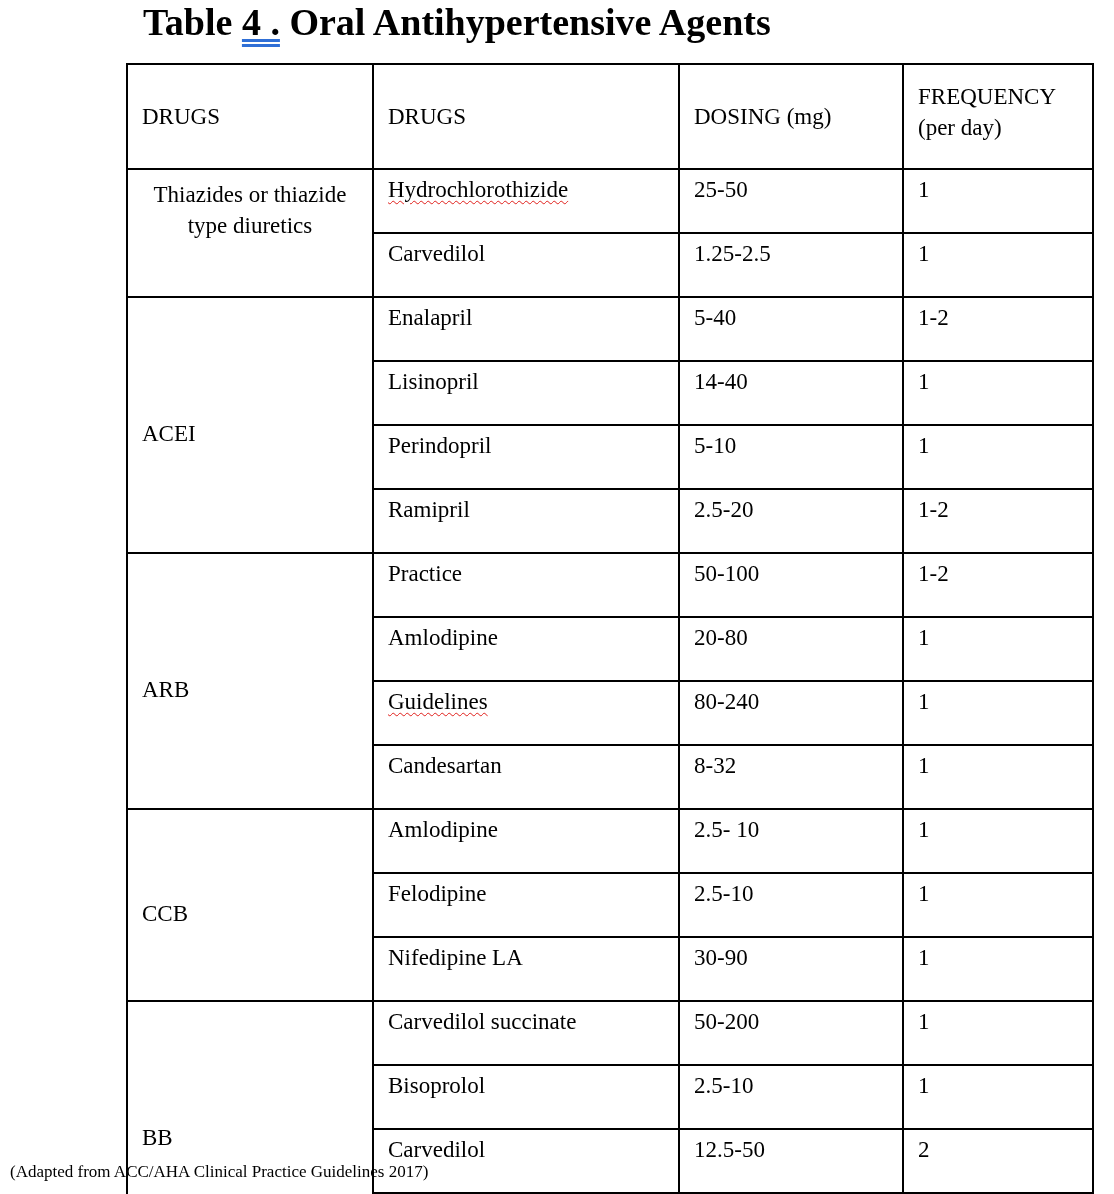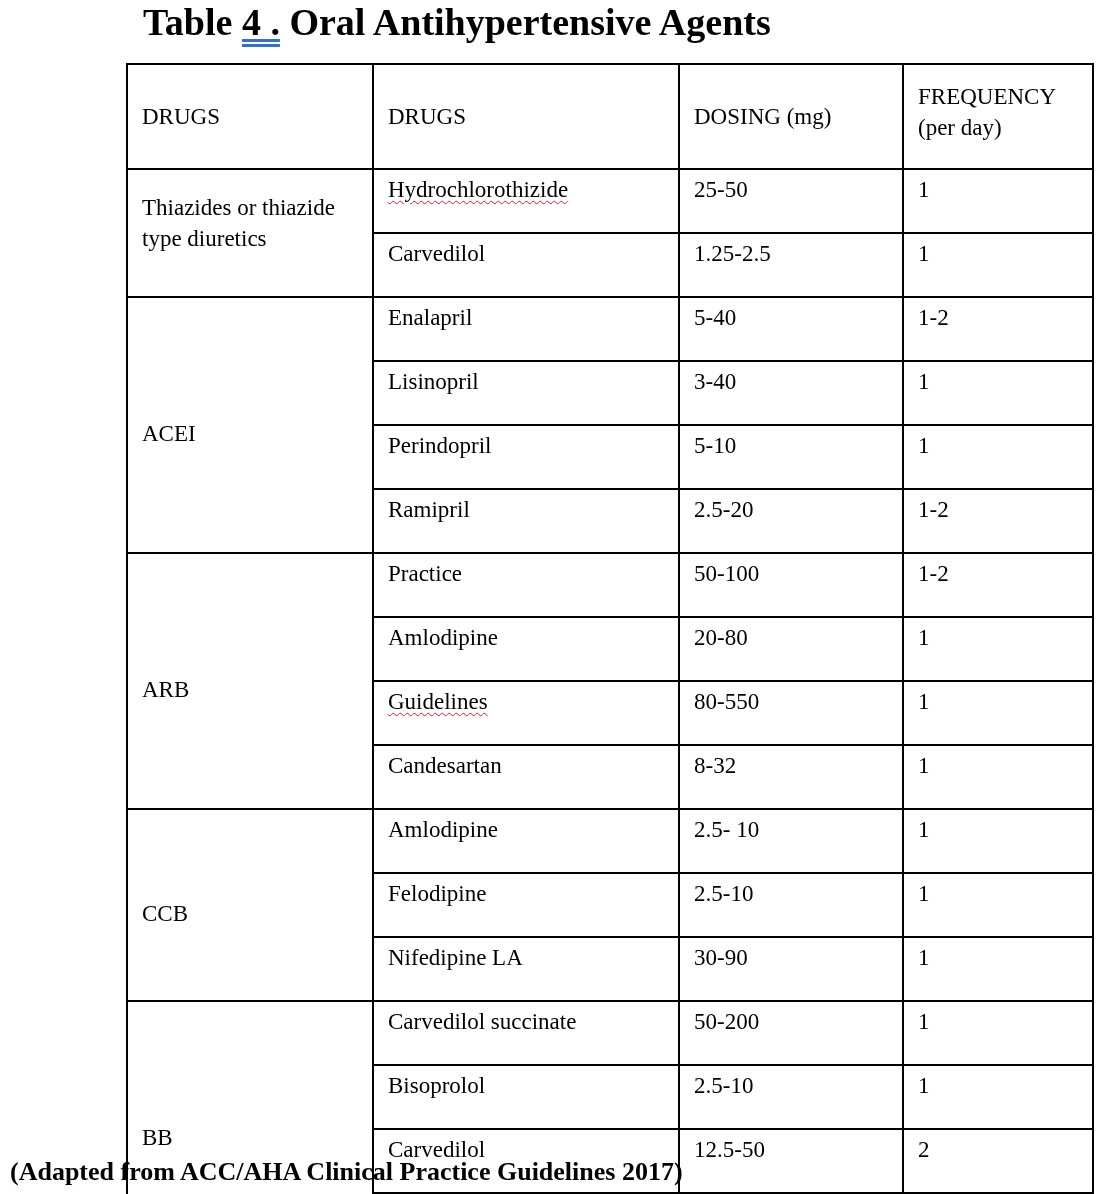--- a/index.html
+++ b/index.html
@@ -25,30 +25,30 @@
   table.drug-table td {
     border: 2px solid #000;
     vertical-align: top;
     padding: 0 14px;
     line-height: 31px;
   }
   table.drug-table tr.head td { height: 87px; vertical-align: middle; }
   table.drug-table tr.head td.freq { vertical-align: top; padding-top: 16px; }
   table.drug-table tr.row td { height: 58px; padding-top: 4px; }
   table.drug-table tr.row td.class-cell { vertical-align: middle; padding-top: 16px; }
-  table.drug-table tr.row td.class-cell.top { vertical-align: top; padding-top: 22px; }
+  table.drug-table tr.row td.class-cell.top { vertical-align: top; padding-top: 9px; text-align: center; }
   col.c1 { width: 246px; } col.c2 { width: 306px; } col.c3 { width: 224px; } col.c4 { width: 190px; }
   .spell {
     text-decoration: underline wavy #e0201c;
     text-decoration-thickness: 1px;
     text-underline-offset: 3px;
   }
   .caption {
     position: absolute; left: 10px; top: 1157px;
-    font-size: 26px; white-space: nowrap; line-height: 30px; font-weight: bold;
+    font-size: 17px; white-space: nowrap; line-height: 30px;
   }
 </style>
 </head>
 <body>
 
 <div class="title"><span>Table </span><span class="num">4 .</span><span> Oral Antihypertensive Agents</span></div>
 
 <table class="drug-table">
   <colgroup>
       <col class="c1">
@@ -75,21 +75,21 @@
         <td>1</td>
       </tr>
       <tr class="row">
         <td class="class-cell" rowspan="4">ACEI</td>
         <td><span>Enalapril</span></td>
         <td>5-40</td>
         <td>1-2</td>
       </tr>
       <tr class="row">
         <td><span>Lisinopril</span></td>
-        <td>3-40</td>
+        <td>14-40</td>
         <td>1</td>
       </tr>
       <tr class="row">
         <td><span>Perindopril</span></td>
         <td>5-10</td>
         <td>1</td>
       </tr>
       <tr class="row">
         <td><span>Ramipril</span></td>
         <td>2.5-20</td>
@@ -101,21 +101,21 @@
         <td>50-100</td>
         <td>1-2</td>
       </tr>
       <tr class="row">
         <td><span>Amlodipine</span></td>
         <td>20-80</td>
         <td>1</td>
       </tr>
       <tr class="row">
         <td><span class="spell">Guidelines</span></td>
-        <td>80-550</td>
+        <td>80-240</td>
         <td>1</td>
       </tr>
       <tr class="row">
         <td><span>Candesartan</span></td>
         <td>8-32</td>
         <td>1</td>
       </tr>
       <tr class="row">
         <td class="class-cell" rowspan="3">CCB</td>
         <td><span>Amlodipine</span></td>

